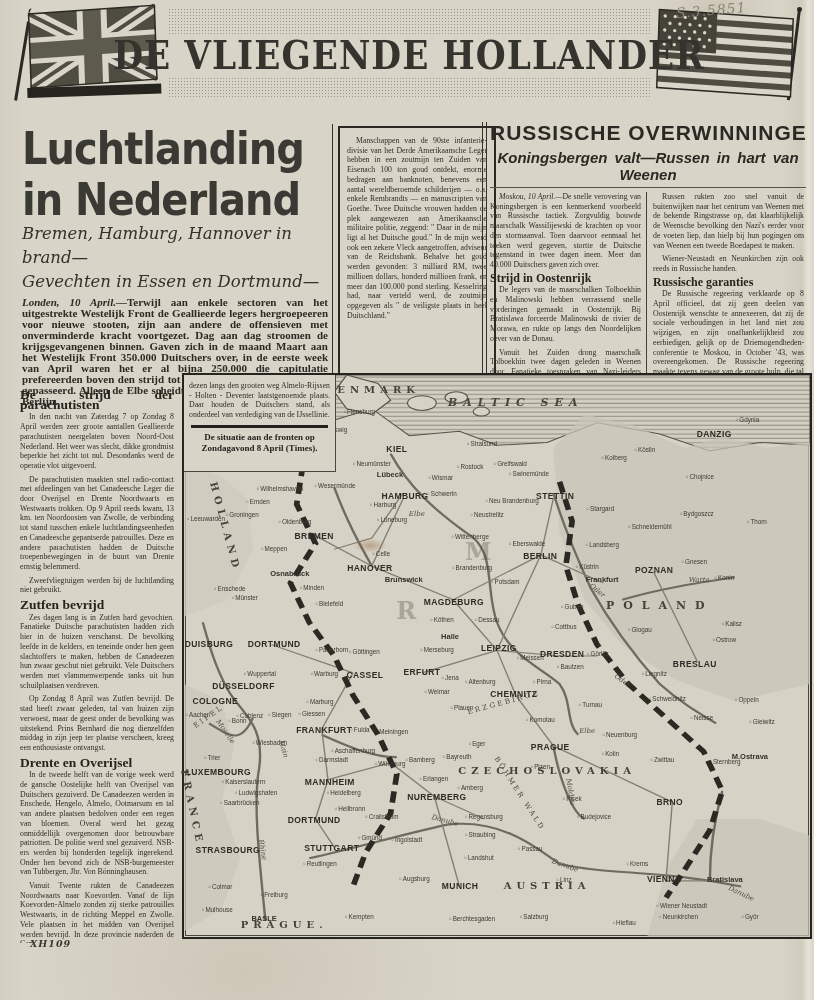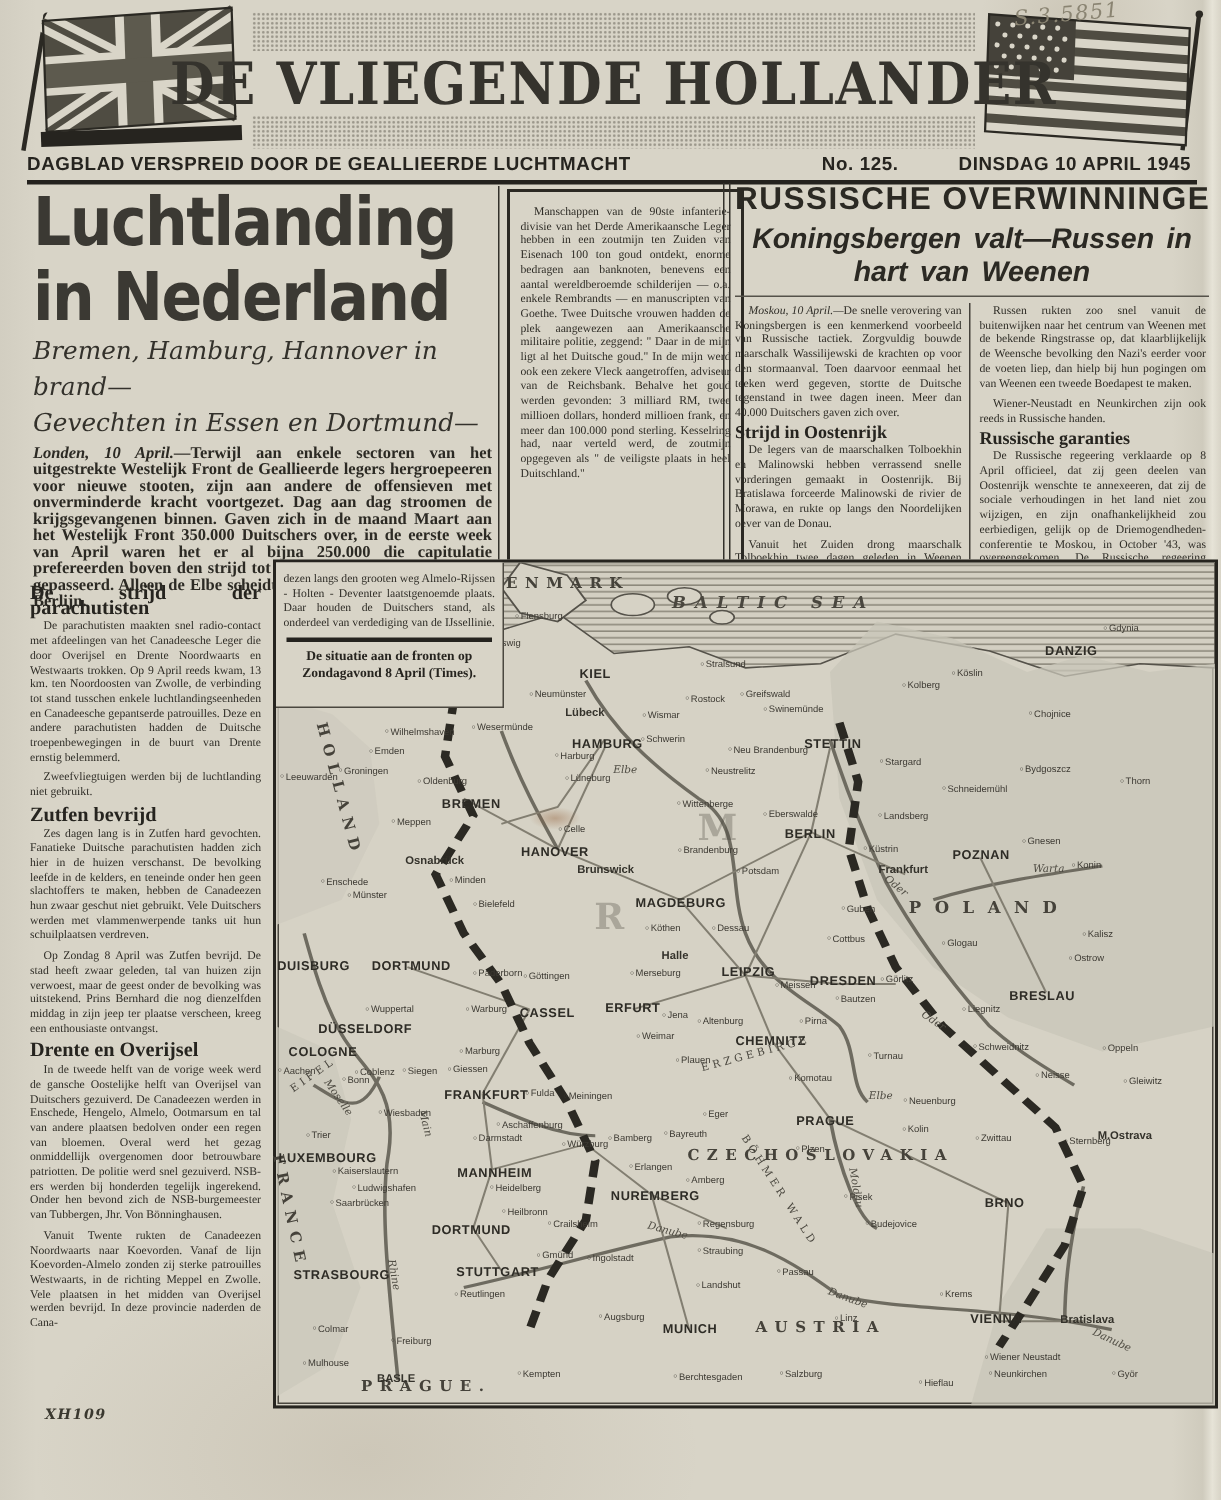--- a/index.html
+++ b/index.html
@@ -52,21 +52,21 @@
   
   .goldbox{left:338px;top:126px;width:140px;height:248px;border:2px solid #2b2923;
     padding:8px 7px;overflow:hidden;}
   .vrule2{left:482px;top:122px;width:3px;height:252px;
     border-left:1px solid #33312b;border-right:1px solid #33312b;}
   
   .russec{left:490px;top:121px;width:316px;height:252px;overflow:hidden;}
   .rus-head{font-family:"Liberation Sans",sans-serif;font-weight:bold;font-size:21px;
     letter-spacing:1px;text-align:center;color:#2b2923;white-space:nowrap;}
   .rus-sub{font-family:"Liberation Sans",sans-serif;font-weight:bold;font-style:italic;
-    font-size:19px;text-align:center;margin-top:4px;color:#2b2923;word-spacing:3px;
+    font-size:15px;text-align:center;margin-top:4px;color:#2b2923;word-spacing:3px;
     border-bottom:1px solid #55524a;padding-bottom:4px;}
   .ruscols{display:flex;margin-top:4px;}
   .ruscol{width:151px;}
   .ruscol.first{border-right:1px solid #44413a;padding-right:5px;margin-right:6px;}
   .rus-sechead{font-family:"Liberation Serif",serif;font-weight:bold;font-size:12px;
     margin:3px 0 2px 0;color:#26241f;}
   
   .map{left:182px;top:373px;width:626px;height:562px;border:2px solid #26241f;
     background:#d6d2c5;box-shadow:inset 0 0 0 1px #d6d2c5, inset 0 0 0 2px #4a473f;}
   .map svg{position:absolute;left:0;top:0;width:100%;height:100%;}
@@ -165,38 +165,34 @@
   </svg>
 
   <div class="abs handwritten">S.3.5851</div>
 
   <div class="abs mast-center">
     <div class="dotband"></div>
     <div class="mast-title">DE VLIEGENDE HOLLANDER</div>
     <div class="dotband b"></div>
   </div>
 
-  <div class="abs dateline">
-    <span class="dl-pub">DAGBLAD VERSPREID DOOR DE GEALLIEERDE LUCHTMACHT</span>
-    <span class="dl-issue">No. 125.</span>
-    <span class="dl-date">DINSDAG 10 APRIL 1945</span>
-  </div>
 
   <div class="abs headline">
     <div>Luchtlanding</div>
     <div>in Nederland</div>
   </div>
   <div class="abs subhead">
     <div>Bremen, Hamburg, Hannover in brand—</div>
     <div>Gevechten in Essen en Dortmund—</div>
   </div>
   <div class="abs leadbody"><span class="loc">Londen, 10 April.—</span><span>Terwijl aan enkele sectoren van het uitgestrekte Westelijk Front de Geallieerde legers hergroepeeren voor nieuwe stooten, zijn aan andere de offensieven met onverminderde kracht voortgezet. Dag aan dag stroomen de krijgsgevangenen binnen. Gaven zich in de maand Maart aan het Westelijk Front 350.000 Duitschers over, in de eerste week van April waren het er al bijna 250.000 die capitulatie prefereerden boven den strijd tot het einde. Eems en Wezer zijn gepasseerd. Alleen de Elbe scheidt de Geallieerde legers nog van Berlijn.</span></div>
 
   <div class="abs col-left bodytxt">
     <div class="sechead">De strijd der parachutisten</div>
+    <p>In den nacht van Zaterdag 7 op Zondag 8 April werden zeer groote aantallen Geallieerde parachutisten neergelaten boven Noord-Oost Nederland. Het weer was slecht, dikke grondmist beperkte het zicht tot nul. Desondanks werd de operatie vlot uitgevoerd.</p>
     <p>De parachutisten maakten snel radio-contact met afdeelingen van het Canadeesche Leger die door Overijsel en Drente Noordwaarts en Westwaarts trokken. Op 9 April reeds kwam, 13 km. ten Noordoosten van Zwolle, de verbinding tot stand tusschen enkele luchtlandingseenheden en Canadeesche gepantserde patrouilles. Deze en andere parachutisten hadden de Duitsche troepenbewegingen in de buurt van Drente ernstig belemmerd.</p>
     <p>Zweefvliegtuigen werden bij de luchtlanding niet gebruikt.</p>
     <div class="sechead">Zutfen bevrijd</div>
     <p>Zes dagen lang is in Zutfen hard gevochten. Fanatieke Duitsche parachutisten hadden zich hier in de huizen verschanst. De bevolking leefde in de kelders, en teneinde onder hen geen slachtoffers te maken, hebben de Canadeezen hun zwaar geschut niet gebruikt. Vele Duitschers werden met vlammenwerpende tanks uit hun schuilplaatsen verdreven.</p>
     <p>Op Zondag 8 April was Zutfen bevrijd. De stad heeft zwaar geleden, tal van huizen zijn verwoest, maar de geest onder de bevolking was uitstekend. Prins Bernhard die nog dienzelfden middag in zijn jeep ter plaatse verscheen, kreeg een enthousiaste ontvangst.</p>
     <div class="sechead">Drente en Overijsel</div>
     <p>In de tweede helft van de vorige week werd de gansche Oostelijke helft van Overijsel van Duitschers gezuiverd. De Canadeezen werden in Enschede, Hengelo, Almelo, Ootmarsum en tal van andere plaatsen bedolven onder een regen van bloemen. Overal werd het gezag onmiddellijk overgenomen door betrouwbare patriotten. De politie werd snel gezuiverd. NSB-ers werden bij honderden tegelijk ingerekend. Onder hen bevond zich de NSB-burgemeester van Tubbergen, Jhr. Von Bönninghausen.</p>
     <p>Vanuit Twente rukten de Canadeezen Noordwaarts naar Koevorden. Vanaf de lijn Koevorden-Almelo zonden zij sterke patrouilles Westwaarts, in de richting Meppel en Zwolle. Vele plaatsen in het midden van Overijsel werden bevrijd. In deze provincie naderden de Cana-</p>
   </div>
   <div class="abs printcode">XH109</div>

